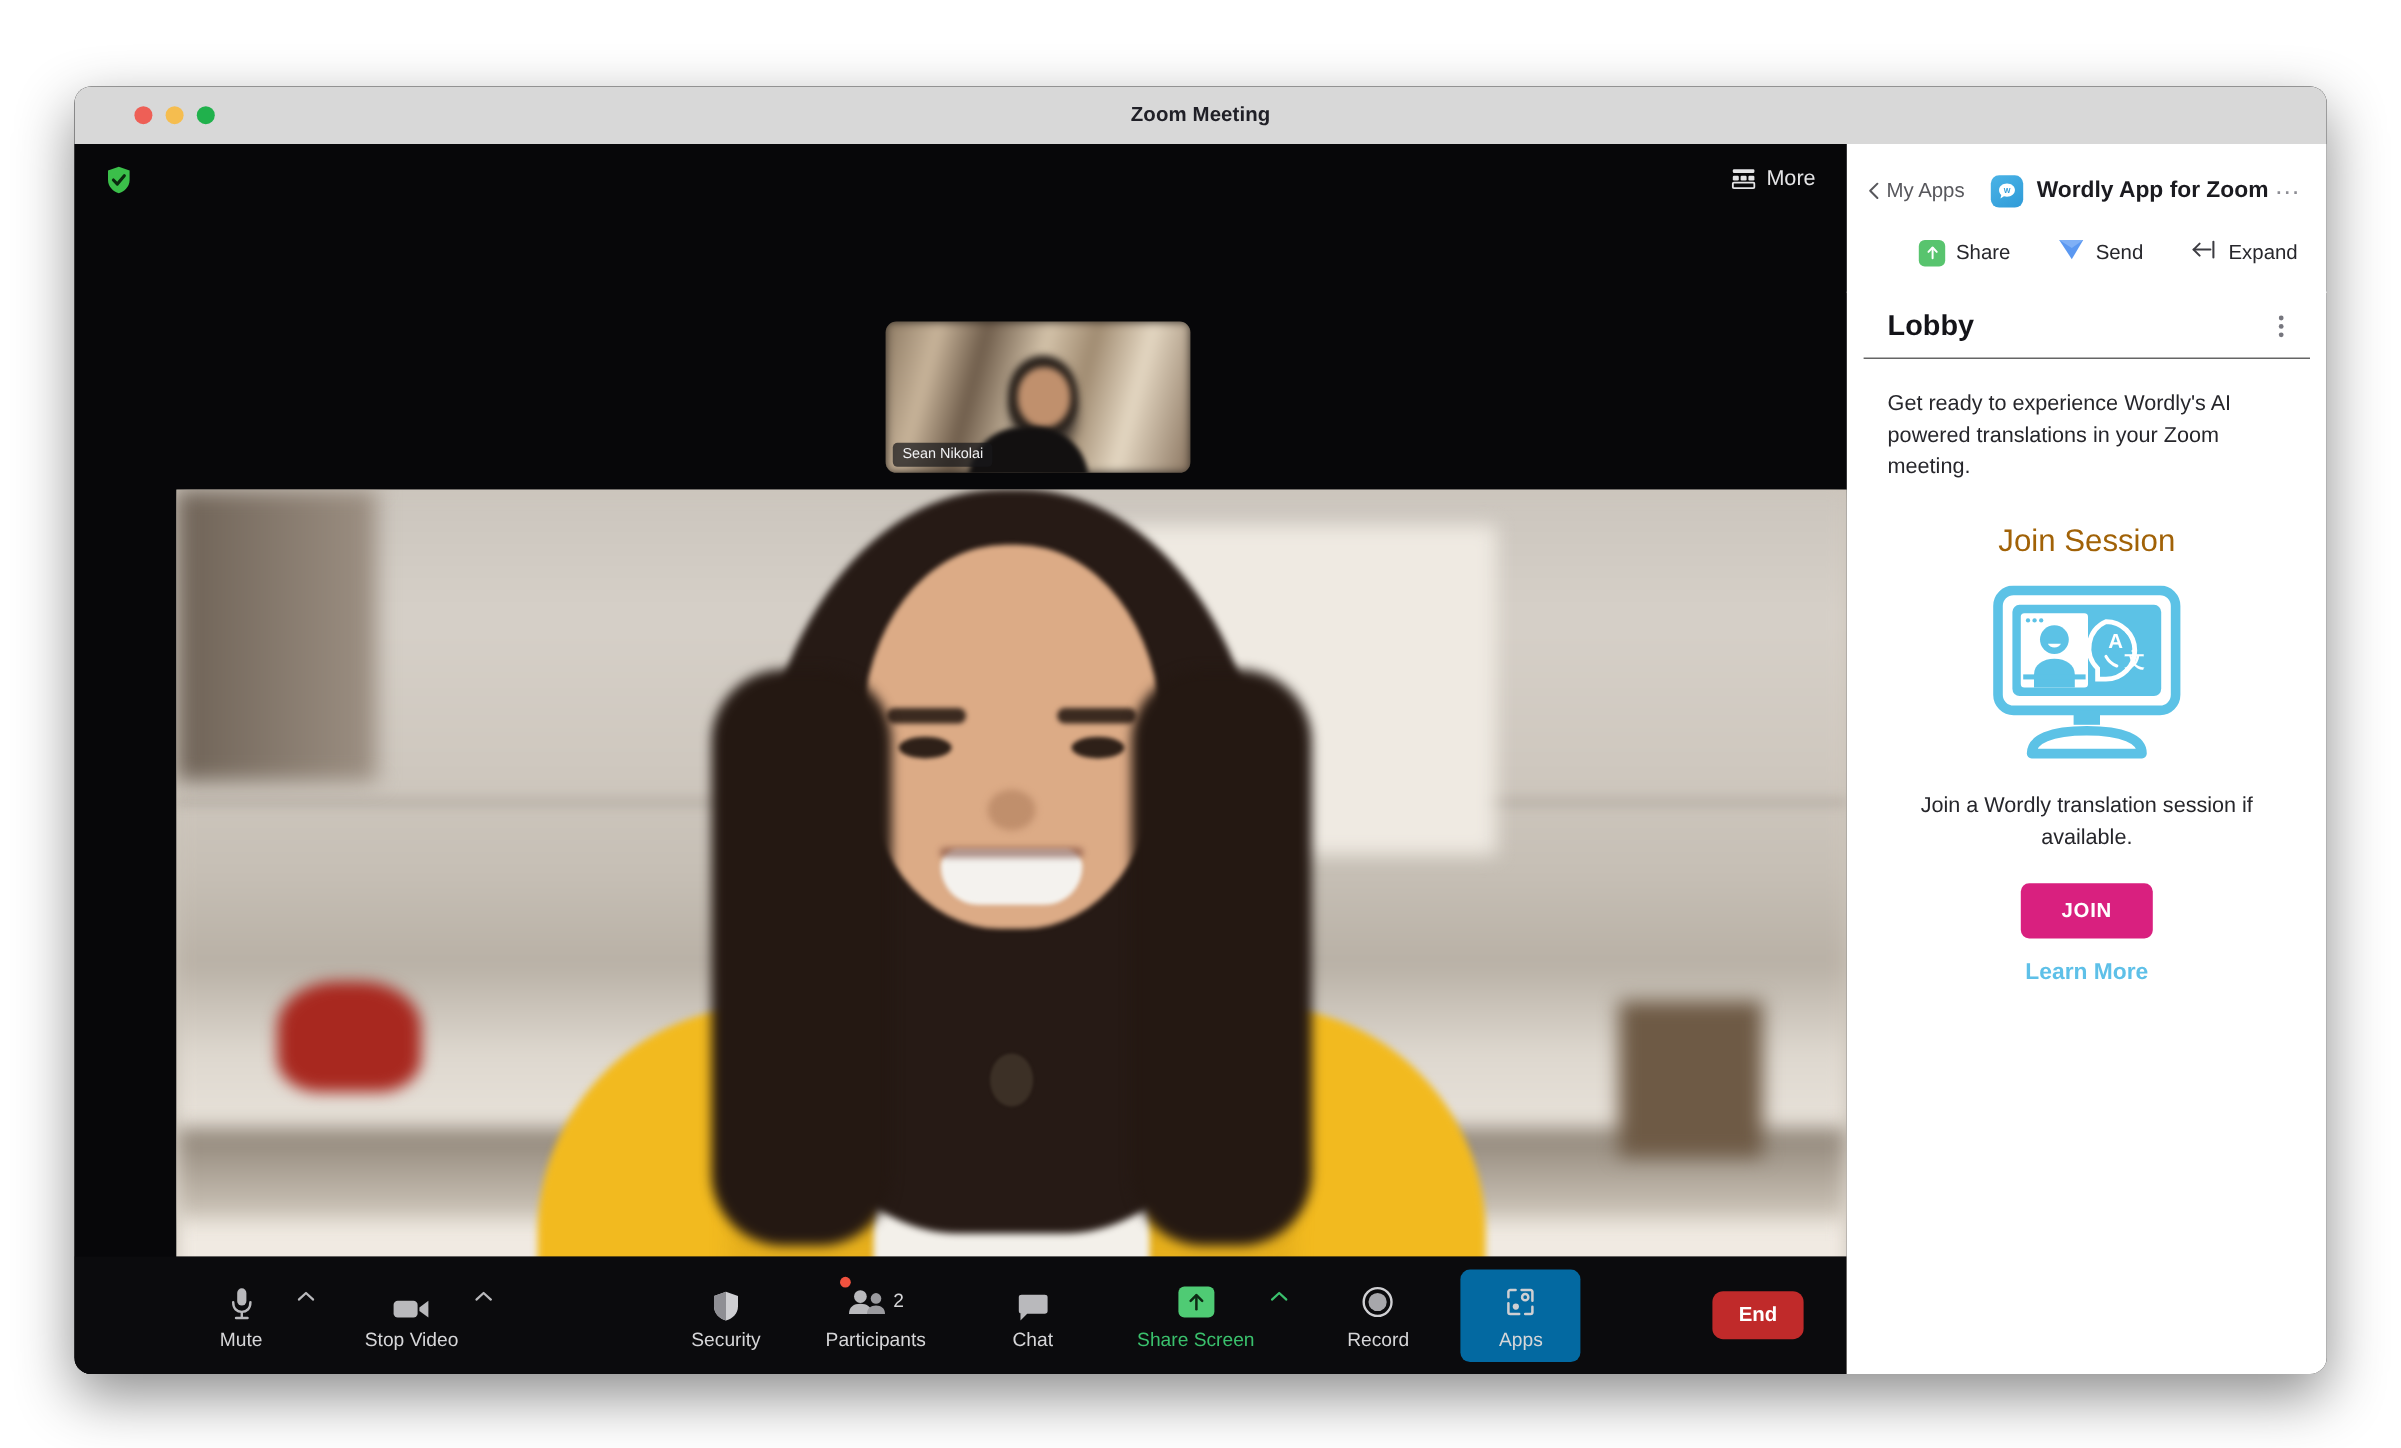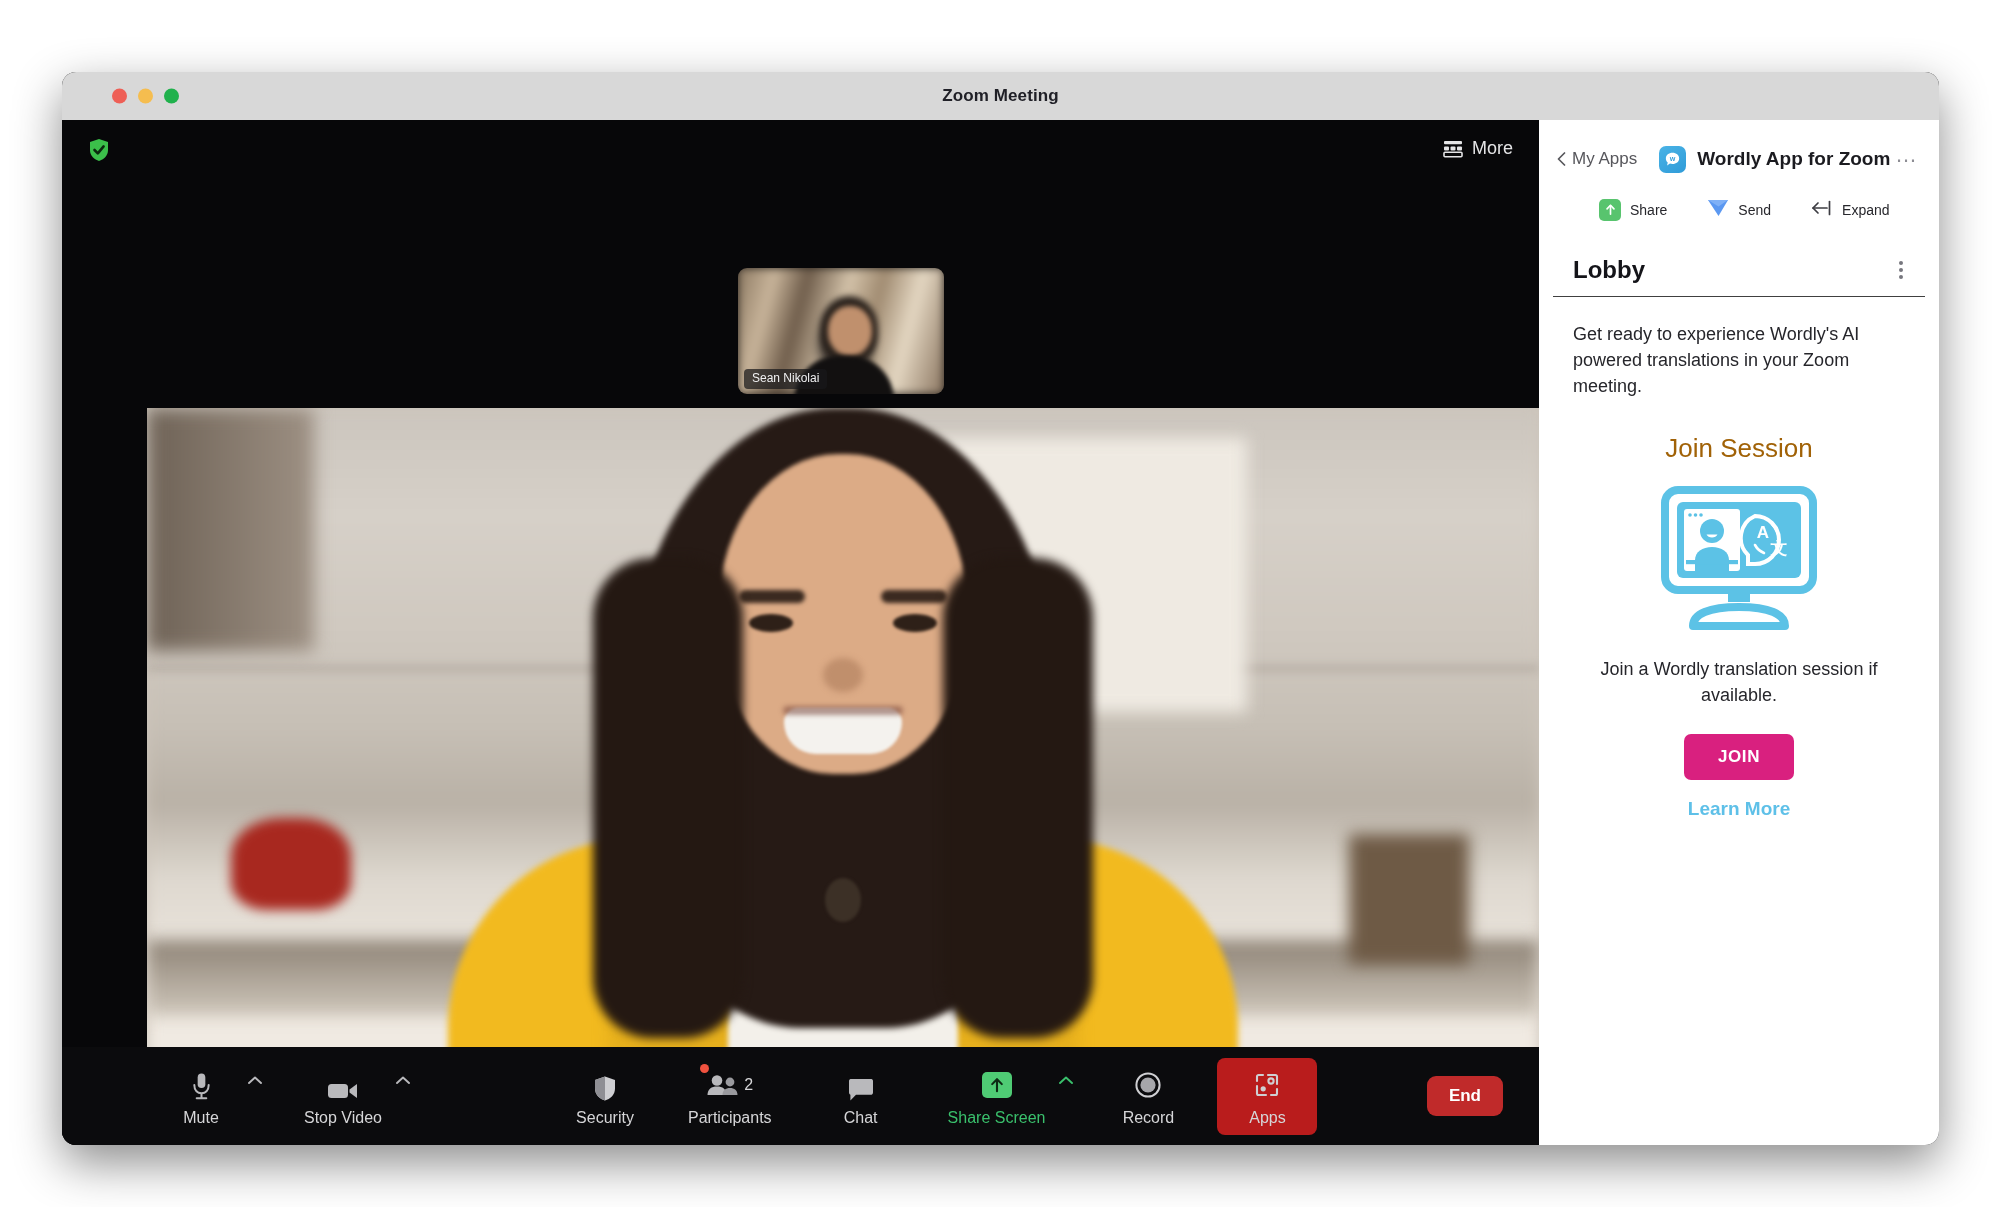--- a/index.html
+++ b/index.html
@@ -59,21 +59,21 @@
     position: absolute; right: 26px; top: 18px;
     display: flex; align-items: center; gap: 9px;
     color: #e4e4e6; font-size: 18px;
     cursor: pointer;
   }
   #view-grid-icon { width: 20px; height: 18px; }
 
   
   #self-view {
     position: absolute; left: 676px; top: 148px;
-    width: 206px; height: 126px;
+    width: 254px; height: 126px;
     border-radius: 9px;
     overflow: hidden;
     background: #2a241f;
   }
   #self-view .sv-bg {
     position: absolute; inset: 0;
     background:
       radial-gradient(ellipse 52px 64px at 52% 62%, #3a332e 0%, #3a332e 38%, rgba(58,51,46,0) 62%),
       linear-gradient(105deg, #8d7a63 0%, #c8b49a 16%, #6f5d4b 30%, #d3c2a9 48%,
                       #a08b71 62%, #e4d7c2 78%, #8a7560 100%);
@@ -251,21 +251,21 @@
   #tb-center { position: absolute; left: 500px; display: flex; align-items: center; gap: 0; }
   #tb-right { position: absolute; right: 36px; }
 
   .tb-item {
     position: relative;
     display: flex; flex-direction: column;
     align-items: center; justify-content: center;
     min-width: 86px; padding: 8px 10px 6px;
     cursor: pointer; border-radius: 8px;
   }
-  .tb-item.boxed { background: #b91c1c; min-width: 100px; padding: 10px 12px 8px; }
+  .tb-item.boxed { background: #0369a1; min-width: 100px; padding: 10px 12px 8px; }
   .tb-icon { height: 34px; display: flex; align-items: flex-end; justify-content: center; }
   .tb-label { margin-top: 7px; font-size: 16px; color: #d6d6d8; white-space: nowrap; }
   .tb-label.green { color: #3ac06c; }
   .tb-caret {
     width: 22px; height: 34px;
     display: flex; align-items: center; justify-content: center;
     cursor: pointer; align-self: flex-start; margin-top: 4px;
   }
   .tb-caret.green svg polyline { stroke: #3ac06c; }
   .tb-pairs { display: flex; align-items: flex-start; }
@@ -321,21 +321,21 @@
     padding: 0 4px 8px;
   }
 
   #panel-actions {
     display: flex; align-items: center;
     gap: 28px; padding: 22px 0 20px 48px;
     border-bottom: 1px solid #ffffff;
   }
   .pa-item {
     display: flex; align-items: center; gap: 9px;
-    font-size: 14px; color: #27272c; cursor: pointer; padding-left: 12px;
+    font-size: 17px; color: #27272c; cursor: pointer; padding-left: 12px;
   }
   #share-icon {
     width: 22px; height: 22px; border-radius: 5px;
     background: #58c46e;
     display: flex; align-items: center; justify-content: center;
   }
 
   #lobby-header {
     display: flex; align-items: center;
     padding: 14px 22px 12px 20px;

